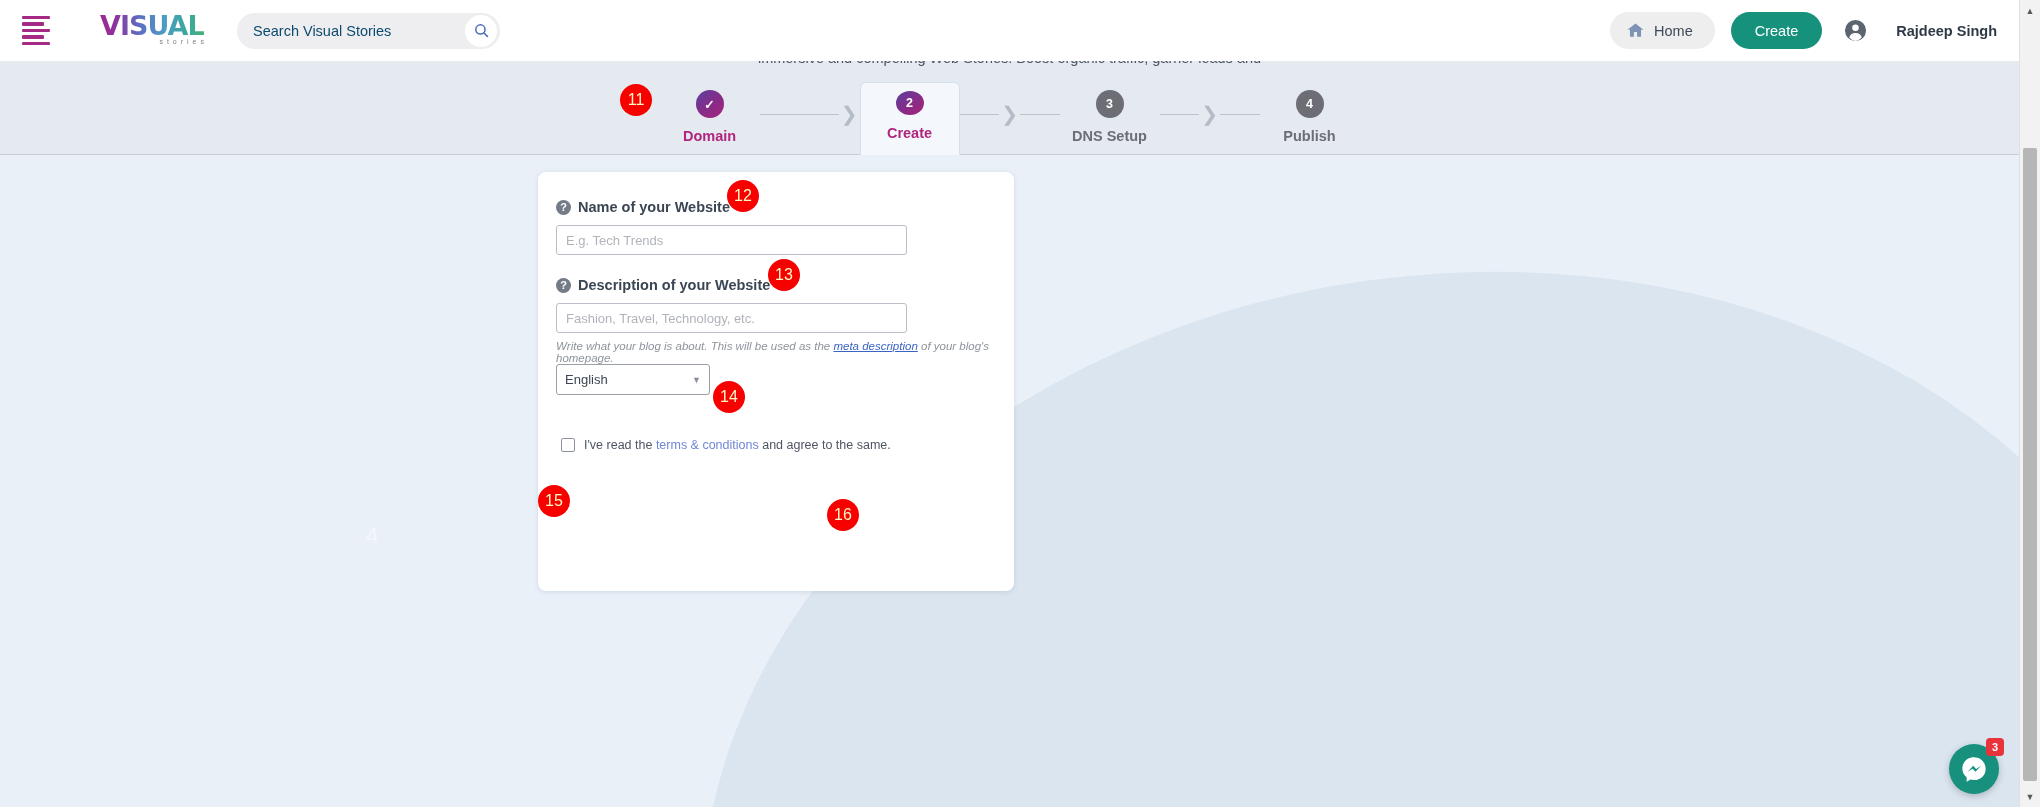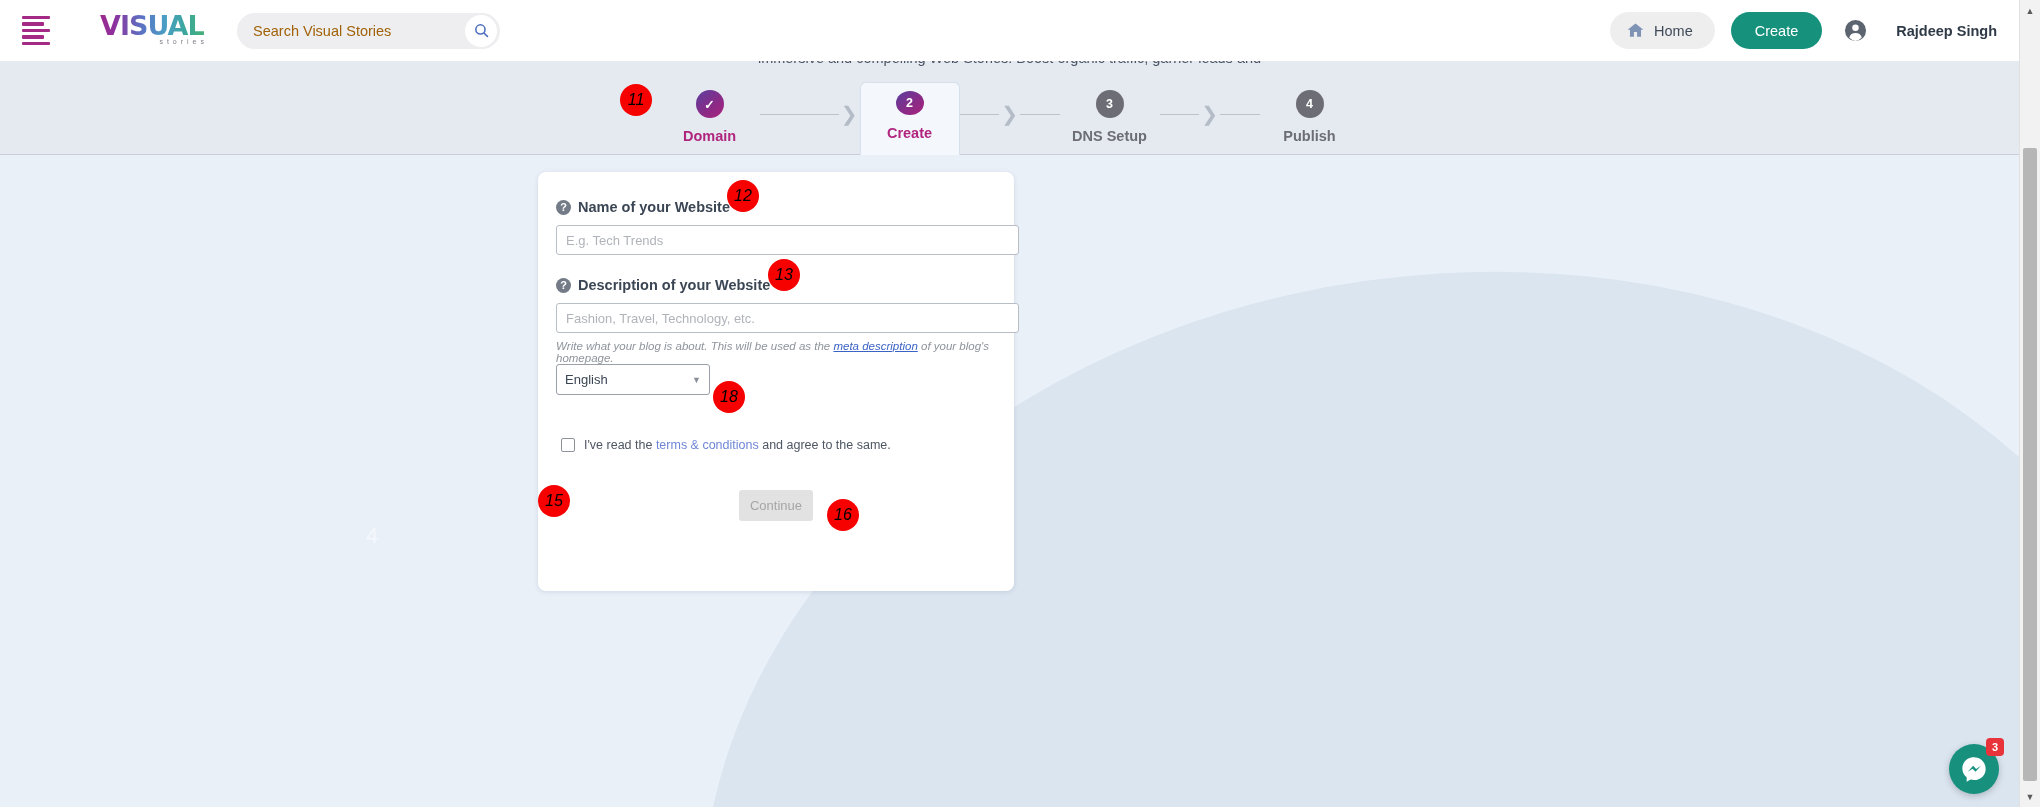--- a/index.html
+++ b/index.html
@@ -45,21 +45,21 @@
     font-size: 7px; letter-spacing: 4px; color: #7d7d86;
     text-align: right; padding-right: 4px; margin-top: -3px;
   }
 
   .searchbox {
     margin-left: 25px; width: 263px; height: 36px;
     background: #eeeef0; border-radius: 18px;
     display: flex; align-items: center; position: relative;
   }
   .searchbox .ph {
-    flex: 1; padding-left: 16px; font-size: 14.5px; color: #a16207;
+    flex: 1; padding-left: 16px; font-size: 14.5px; color: #0c4a6e;
     white-space: nowrap; overflow: hidden;
   }
   .search-btn {
     width: 32px; height: 32px; margin-right: 3px;
     background: #ffffff; border-radius: 50%;
     display: flex; align-items: center; justify-content: center;
     cursor: pointer; flex: none;
   }
 
   .header-right { margin-left: auto; display: flex; align-items: center; padding-right: 22px; gap: 16px; }
@@ -153,21 +153,21 @@
     margin-bottom: 10px;
   }
   .field-label .req { color: #e8705a; font-weight: bold; }
   .help-icon {
     width: 15px; height: 15px; border-radius: 50%;
     background: #737b86; color: #fff; font-size: 11px; font-weight: bold;
     display: flex; align-items: center; justify-content: center;
     line-height: 1; flex: none; cursor: pointer;
   }
   .txt-input {
-    width: 463px; height: 30px;
+    width: 351px; height: 30px;
     border: 1px solid #b9bec6; border-radius: 3px;
     background: #ffffff; padding: 0 9px;
     font-size: 13px; color: #3b4654;
     font-family: "Liberation Sans", sans-serif;
     outline: none;
   }
   .txt-input::placeholder { color: #b0b4ba; }
   .hint {
     margin-top: 7px; font-size: 11.5px; color: #8e949d; font-style: italic;
   }
@@ -222,25 +222,25 @@
   .sb-arrow { height: 21px; display: flex; align-items: center; justify-content: center; color: #5a5a5a; font-size: 9px; cursor: pointer; }
   .sb-arrow.bottom { position: absolute; bottom: 0; left: 0; right: 0; }
   .sb-thumb {
     position: absolute; left: 3px; right: 3px; top: 148px; bottom: 26px;
     background: #b6b6b6; border-radius: 2px; cursor: pointer;
   }
 
   
   .marker {
     position: absolute; border-radius: 50%;
-    background: #f60000; color: #000000;
+    background: #f60000; color: #fef9c3;
     display: flex; align-items: center; justify-content: center;
     font-size: 16px; font-weight: normal;
     font-family: "Liberation Sans", sans-serif;
-    z-index: 90; user-select: none; font-style: italic;
+    z-index: 90; user-select: none;
   }
 </style>
 </head>
 <body>
 
 <div id="app">
 
   <div class="body-area">
     <div class="wave"></div>
     <div class="watermark">4</div>
@@ -274,23 +274,20 @@
 
       
       <div class="terms">
         <div class="cbx"></div>
         <div class="t-text">
           <span>I've read the </span><a href="#">terms &amp; conditions</a><span> and agree to the same.</span>
         </div>
       </div>
 
       
-      <div class="continue-wrap">
-        <button class="continue-btn">Continue</button>
-      </div>
     </div>
   </div>
 
   <div class="stepstrip">
     <div class="intro-text">
       <div>immersive and compelling Web Stories. Boost organic traffic, garner leads and</div>
     </div>
 
     <div class="steps">
       <div class="step">
@@ -383,17 +380,17 @@
   <div class="scrollbar">
     <div class="sb-arrow">▲</div>
     <div class="sb-thumb"></div>
     <div class="sb-arrow bottom">▼</div>
   </div>
 
   <div id="markers">
       <div class="marker" style="left: 620px; top: 84px; width: 32px; height: 32px;">11</div>
       <div class="marker" style="left: 727px; top: 180px; width: 32px; height: 32px;">12</div>
       <div class="marker" style="left: 768px; top: 259px; width: 32px; height: 32px;">13</div>
-      <div class="marker" style="left: 713px; top: 381px; width: 32px; height: 32px;">18</div>
+      <div class="marker" style="left: 713px; top: 381px; width: 32px; height: 32px;">14</div>
       <div class="marker" style="left: 538px; top: 485px; width: 32px; height: 32px;">15</div>
       <div class="marker" style="left: 827px; top: 499px; width: 32px; height: 32px;">16</div>
     </div>
 </div>
 
 </body></html>

